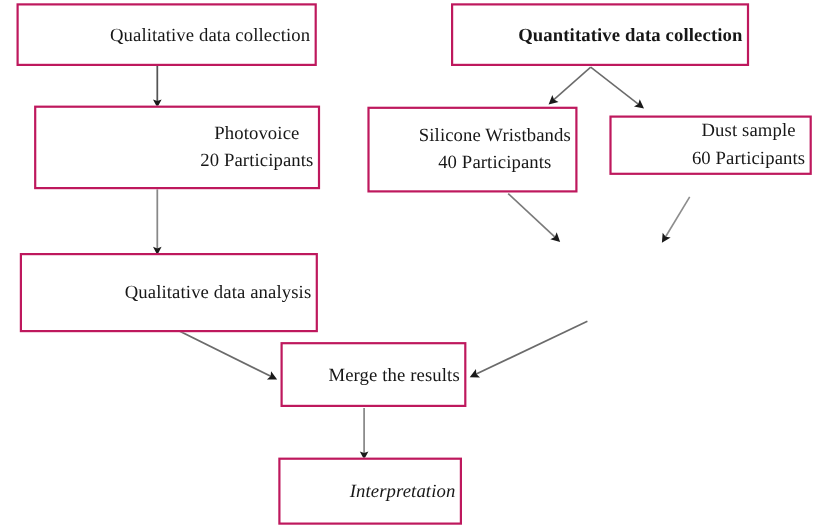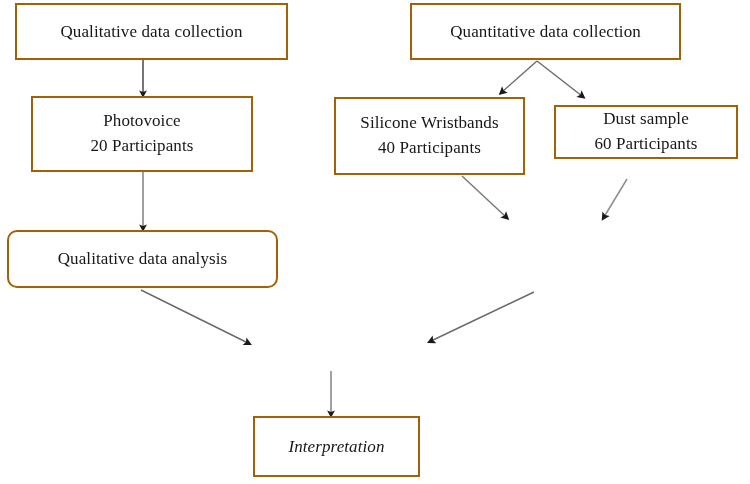--- a/index.html
+++ b/index.html
@@ -23,48 +23,48 @@
     position: absolute;
     left: 0;
     top: 0;
     width: 750px;
     height: 484px;
     pointer-events: none;
   }
   .node {
     position: absolute;
     box-sizing: border-box;
-    border: 2px solid #a16207;
+    border: 2px solid #be185d;
     background: #ffffff;
     display: flex;
     align-items: center;
-    justify-content: center;
+    justify-content: flex-end;
     text-align: center;
     color: #171717;
     line-height: 1.24;
     z-index: 2;
   }
   .node-label {
     display: block;
     font-size: 17px;
     letter-spacing: 0.1px;
     padding: 0 4px;
     white-space: pre-line;
   }
   .node-two-line .node-label {
     font-size: 17px;
     line-height: 1.45;
   }
   
   #node-qual-collection { left: 15px;  top: 3px;   width: 273px; height: 57px; }
-  #node-quant-collection{ left: 410px; top: 3px;   width: 271px; height: 57px; }
-  #node-photovoice      { left: 31px;  top: 96px;  width: 222px; height: 76px; }
+  #node-quant-collection{ left: 410px; top: 3px;   width: 271px; height: 57px; font-weight: bold; }
+  #node-photovoice      { left: 31px;  top: 96px;  width: 260px; height: 76px; }
   #node-wristbands      { left: 334px; top: 97px;  width: 191px; height: 78px; }
   #node-dust            { left: 554px; top: 105px; width: 184px; height: 54px; }
-  #node-qual-analysis   { left: 7px;   top: 230px; width: 271px; height: 58px; border-radius: 10px; }
+  #node-qual-analysis   { left: 18px;   top: 230px; width: 271px; height: 72px; }
   #node-quant-analysis  { left: 430px; top: 226px; width: 249px; height: 57px; }
   #node-merge           { left: 255px; top: 311px; width: 169px; height: 59px; }
   #node-interpretation  { left: 253px; top: 416px; width: 167px; height: 61px; font-style: italic; }
 </style>
 </head>
 <body>
 
 <div id="diagram-root">
 
   <svg class="flow-svg" viewBox="0 0 750 484" xmlns="http://www.w3.org/2000/svg">
@@ -117,18 +117,21 @@
   <div class="node node-two-line" id="node-dust">
     <span class="node-label">Dust sample
 60 Participants</span>
   </div>
 
   <div class="node" id="node-qual-analysis">
     <span class="node-label">Qualitative data analysis</span>
   </div>
 
 
+  <div class="node" id="node-merge">
+    <span class="node-label">Merge the results</span>
+  </div>
 
   <div class="node" id="node-interpretation">
     <span class="node-label">Interpretation</span>
   </div>
 
 </div>
 
 </body></html>

